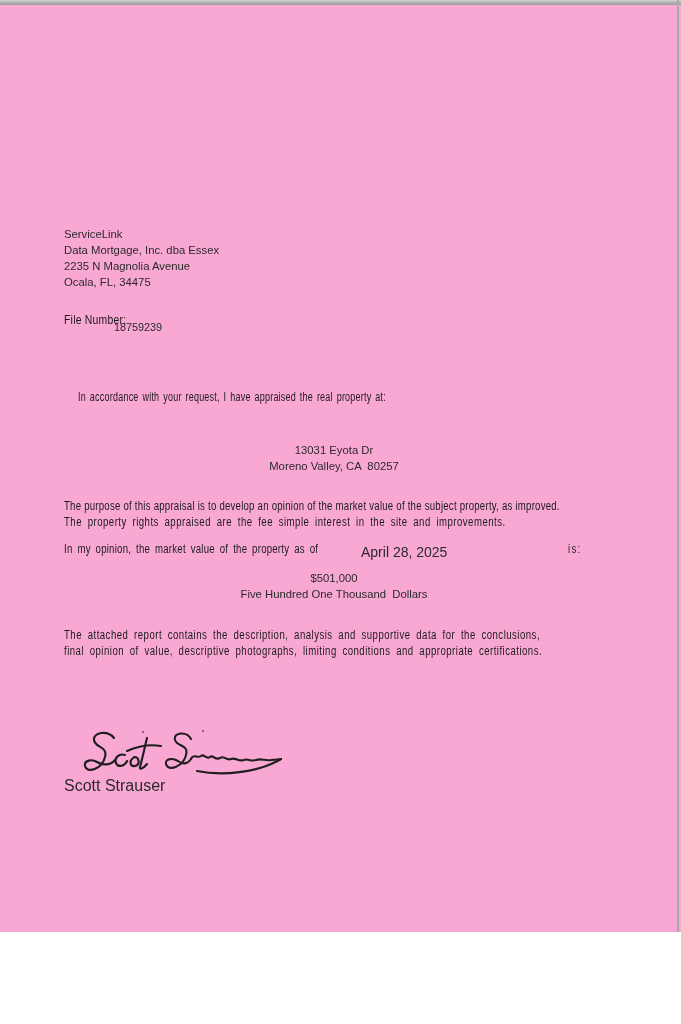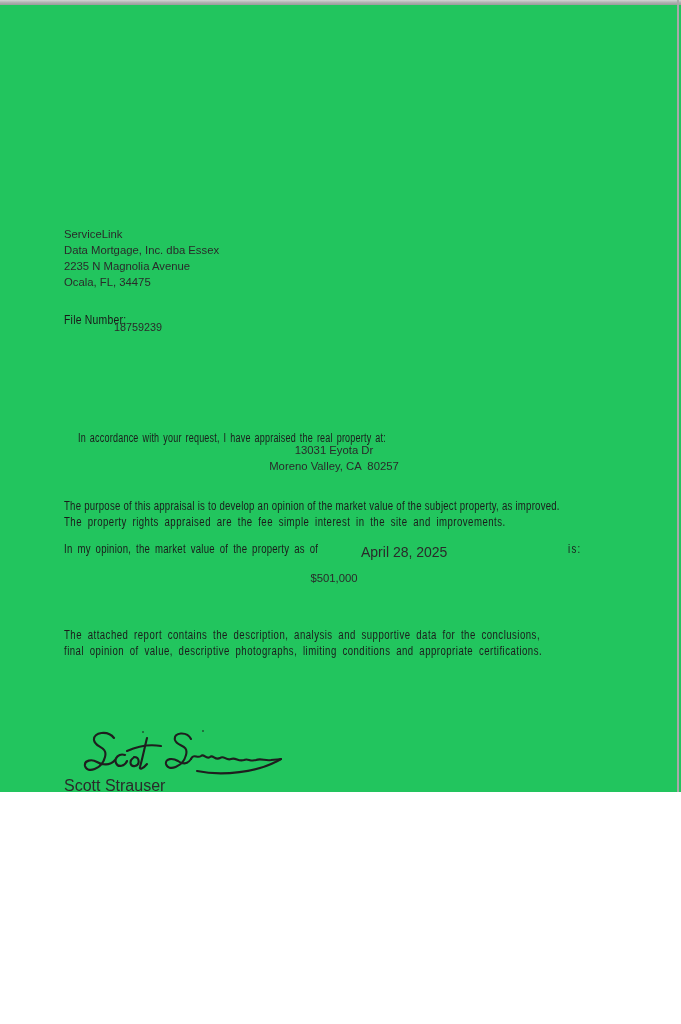--- a/index.html
+++ b/index.html
@@ -1,20 +1,20 @@
 <!DOCTYPE html>
 <html><head>
 <meta charset="utf-8">
 <style>
   html, body { margin: 0; padding: 0; background: #ffffff; }
   .page {
     position: relative;
     width: 681px;
-    height: 792px;
-    background: #22c55e;
+    height: 932px;
+    background: #f9a8d4;
     overflow: hidden;
     font-family: "Liberation Sans", "DejaVu Sans", sans-serif;
     color: #1f1f1f;
   }
   
   .top-edge {
     position: absolute; top: 0; left: 0; right: 0; height: 5px;
     background: linear-gradient(180deg, #d4d4d4 0%, #aeaeae 55%, #9c9c9c 100%);
   }
   .right-edge {
@@ -43,21 +43,21 @@
     font-size: 12px; letter-spacing: 0.3px; line-height: 15.5px;
     white-space: nowrap; transform: scaleX(0.8); transform-origin: 0 0;
     color: #1b1b1b;
   }
   .s75 { transform: scaleX(0.75); }
   .ws1 { word-spacing: 1.5px; }
   .ws2 { word-spacing: 2.5px; }
   .ws3 { word-spacing: 3.2px; letter-spacing: 0.6px; }
 
   .para { position: absolute; left: 64px; }
-  .intro   { top: 431px; padding-left: 14px; }
+  .intro   { top: 390px; padding-left: 14px; }
   .purpose { top: 499px; }
   .closing { top: 628px; }
 
   .centered { position: absolute; left: 0; width: 604px; text-align: center; line-height: 15.5px; padding-left: 32px; }
   .prop-addr { top: 443px; }
   .value-blk { top: 571px; }
   .pre { white-space: pre; }
 
   .opinion { position: absolute; left: 64px; top: 542px; width: 560px; height: 17px; }
   .opinion .lead { position: absolute; left: 0; top: 0; }
@@ -102,20 +102,21 @@
   </div>
 
   <div class="opinion">
     <span class="cond ws2 lead">In my opinion, the market value of the property as of</span>
     <span class="date">April 28, 2025</span>
     <span class="cond is">is:</span>
   </div>
 
   <div class="centered value-blk reg">
     <div>$501,000</div>
+    <div class="pre">Five Hundred One Thousand  Dollars</div>
   </div>
 
   <div class="para closing">
     <div class="cond ws3">The attached report contains the description, analysis and supportive data for the conclusions,</div>
     <div class="cond ws3">final opinion of value, descriptive photographs, limiting conditions and appropriate certifications.</div>
   </div>
 
   <svg class="sig-svg" width="206" height="52" viewBox="0 0 206 52" aria-hidden="true">
     <g fill="none" stroke="#1e1e1e" stroke-width="2.1" stroke-linecap="round" stroke-linejoin="round">
 

